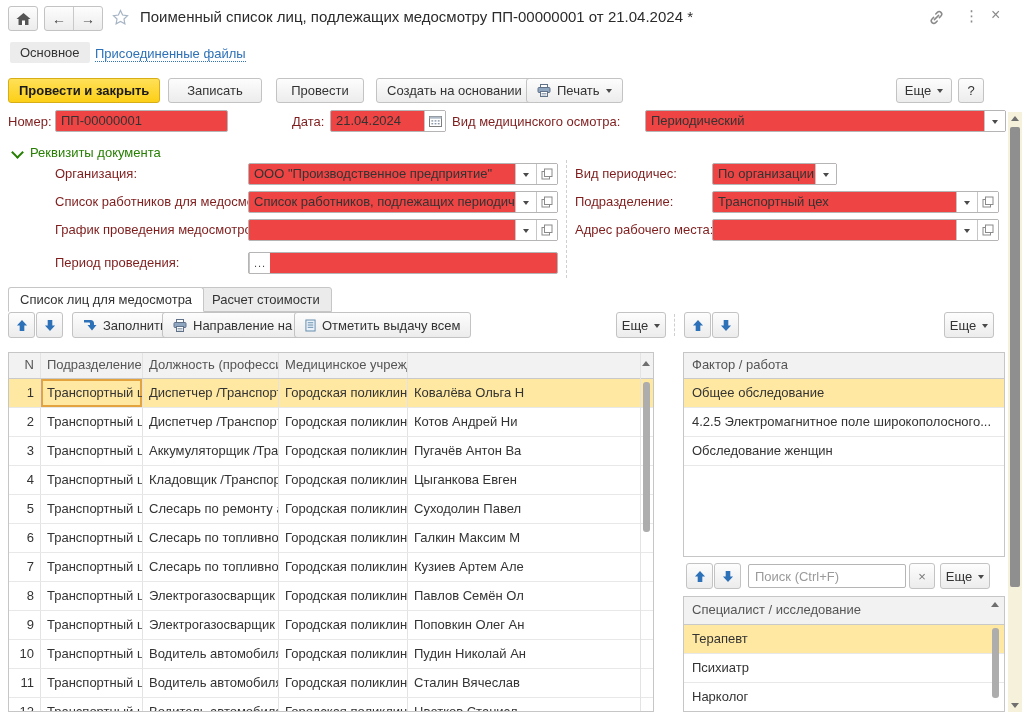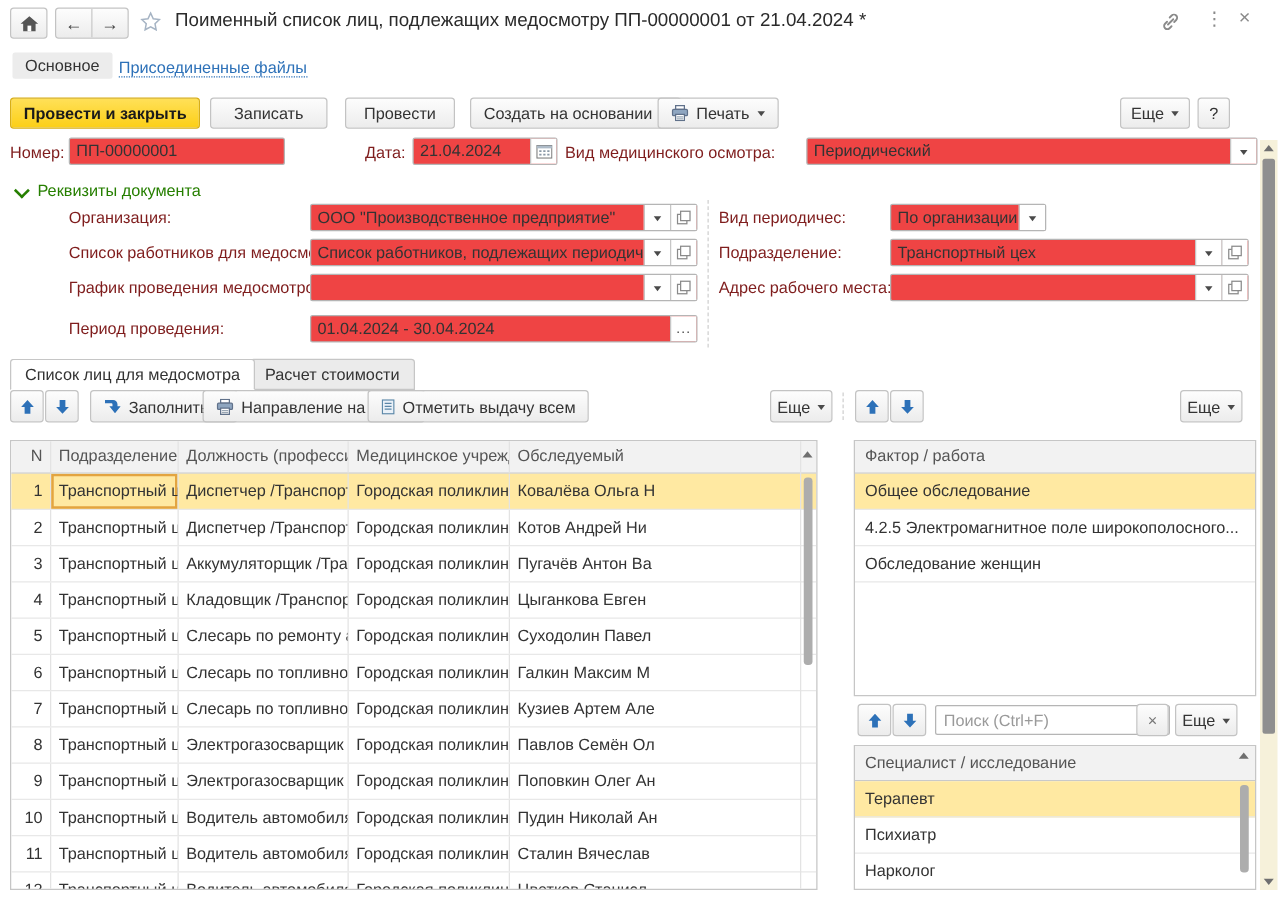--- a/index.html
+++ b/index.html
@@ -221,21 +221,20 @@
           <svg width="12" height="12" viewBox="0 0 12 12">
             <rect x="1" y="3.5" width="7.5" height="7.5" fill="#fff" stroke="#8a8a8a"></rect>
             <rect x="3.5" y="1" width="7.5" height="7.5" fill="#fff" stroke="#8a8a8a"></rect>
           </svg>
         </span>
       </div>
   </div>
 
   <div class="lbl" style="left:55px;top:255px;">Период проведения:</div>
   <div class="field" style="left:248px;top:252px;width:310px;">
-    <div class="val">01.04.2024 - 30.04.2024</div>
     <div class="seg dots">...</div>
   </div>
 
   <div class="dashv" style="left:566px;top:160px;height:118px;"></div>
 
   <div class="lbl" style="left:575px;top:166px;">Вид периодичес:</div>
   <div class="field" style="left:712px;top:163px;width:125px;">
     <div class="val">По организации</div>
     <div class="seg">
         <span class="caret"></span>
@@ -353,21 +352,20 @@
       <span>Еще</span>
       <span class="caret"></span>
     </div>
 
   <div class="tbl" style="left:8px;top:352px;width:646px;height:360px;">
     <div class="thead">
       <div class="cell c-n">N</div>
       <div class="cell c-dep">Подразделение</div>
       <div class="cell c-pos">Должность (профессия)</div>
       <div class="cell c-med">Медицинское учреждение</div>
-      <div class="cell c-person">Обследуемый</div>
     </div>
     <div class="trow selected">
         <div class="cell c-n">1</div>
         <div class="cell c-dep">Транспортный цех</div>
         <div class="cell c-pos">Диспетчер /Транспортны...</div>
         <div class="cell c-med">Городская поликлиника ...</div>
         <div class="cell c-person">Ковалёва Ольга Н</div>
       </div>
       <div class="trow">
         <div class="cell c-n">2</div>
@@ -466,21 +464,21 @@
         </svg>
       </span>
   </div>
   <div class="btn h26" style="left:714px;top:563px;width:27px;padding:0;">
     <span class="iconb">
         <svg width="12" height="13" viewBox="0 0 13 14">
           <path d="M6.5 13 L1 7 H4 V1 H9 V7 H12 Z" fill="#2d71b8"></path>
         </svg>
       </span>
   </div>
-  <input class="search" style="left: 748px; top: 564px; width: 188px;" placeholder="Поиск (Ctrl+F)">
+  <input class="search" style="left: 748px; top: 564px; width: 158px;" placeholder="Поиск (Ctrl+F)">
   <div class="btn h26" style="left:909px;top:563px;width:26px;padding:0;color:#777;">
       <span>×</span>
     </div>
   <div class="btn h26" style="left:940px;top:563px;width:50px;padding:0 8px;">
       <span>Еще</span>
       <span class="caret"></span>
     </div>
 
   <div class="tbl" style="left:683px;top:596px;width:322px;height:116px;">
     <div class="phead h27">Специалист / исследование</div>

